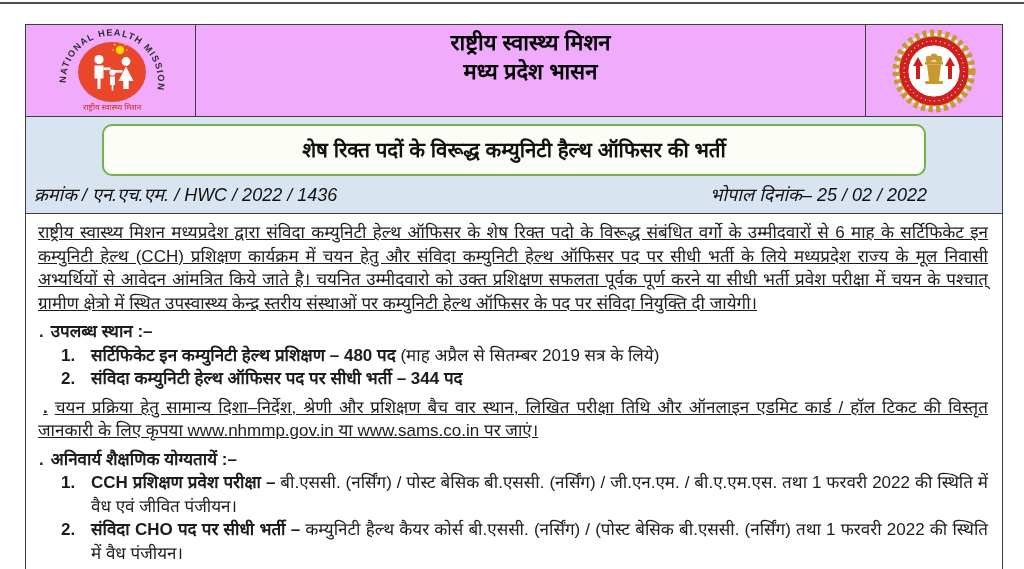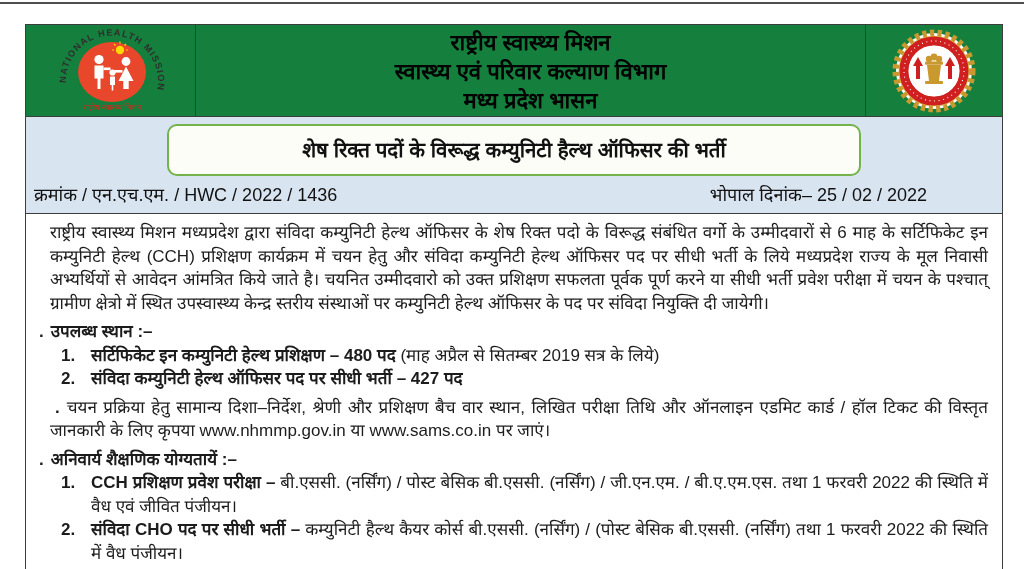--- a/index.html
+++ b/index.html
@@ -6,45 +6,45 @@
   body{
     width:1024px;height:569px;overflow:hidden;position:relative;
     background:#ffffff;color:#1b1b1b;
     font-family:"Liberation Sans","DejaVu Sans",sans-serif;
   }
   .toprule{position:absolute;top:2px;left:0;width:1024px;height:2px;background:#4d4d4d;}
   .container{position:absolute;left:25px;top:24px;width:978px;}
 
   
   .hdr{display:flex;}
-  .hcell{background:#15803d;border:1.6px solid #3d3d3d;box-sizing:border-box;}
+  .hcell{background:#f0abfc;border:1.6px solid #3d3d3d;box-sizing:border-box;}
   .logo-cell{width:170px;height:93px;border-right:none;display:flex;align-items:center;justify-content:center;}
   .title-cell{flex:1;height:93px;text-align:center;padding-top:3px;}
   .emblem-cell{width:137px;height:93px;border-left:none;display:flex;align-items:center;justify-content:center;}
   .org-line{font-weight:bold;font-size:22px;line-height:29px;color:#000;}
 
   
   .band{background:#d9e4f1;border:1.6px solid #3d3d3d;border-top:none;padding-top:6px;box-sizing:border-box;}
   .banner{
-    width:694px;margin:1px auto 3px auto;background:#fbfdf6;
+    width:824px;margin:1px auto 3px auto;background:#fbfdf6;
     border:2px solid #74b24c;border-radius:10px;
     text-align:center;font-weight:bold;font-size:20.5px;color:#111;
     padding:9px 0 11px 0;box-sizing:border-box;
   }
   .refrow{display:flex;justify-content:space-between;font-size:18px;color:#111;
-    padding:3px 75px 7px 8px;}
+    padding:3px 75px 7px 8px;font-style:italic;}
 
   
   .main{
     background:#fff;border:1.6px solid #3d3d3d;border-top:none;box-sizing:border-box;
     min-height:365px;
     padding:7px 14px 0 8px;
     font-size:17px;line-height:23.5px;text-align:justify;color:#1c1c1c;
   }
-  .para{margin:0 0 5px 16px;}
+  .para{margin:0 0 5px 4px;text-decoration:underline;}
   .blt{font-weight:bold;padding-right:7px;padding-left:5px;}
   .heading{font-weight:bold;}
   .b{font-weight:bold;}
   .li{display:flex;margin-left:27px;}
   .num{width:30px;font-weight:bold;flex:none;}
   .litext{flex:1;text-align:justify;}
   .sec{margin:0 0 5px 0;}
 </style>
 </head>
 <body>
@@ -82,21 +82,20 @@
           <path d="M80,49.5 h5 v8.5 h-1.7 v5.5 h-1.6 v-5.5 h-1.7 z"></path>
           <rect x="73.5" y="40.5" width="7" height="2.6"></rect>
           <rect x="85" y="43" width="7.5" height="2.6"></rect>
         </g>
         <text x="82" y="83" text-anchor="middle" font-size="8" fill="#d0281c">राष्ट्रीय स्वास्थ्य मिशन</text>
       </svg>
     </div>
 
     <div class="hcell title-cell">
       <div class="org-line">राष्ट्रीय स्वास्थ्य मिशन</div>
-      <div class="org-line">स्वास्थ्य एवं परिवार कल्याण विभाग</div>
       <div class="org-line">मध्य प्रदेश भासन</div>
     </div>
 
     <div class="hcell emblem-cell">
       <svg width="92" height="86" viewBox="0 0 92 86">
         <g transform="translate(46,43)">
           <circle r="38" fill="#fff" stroke="#c9992f" stroke-width="7" stroke-dasharray="4.2 3.4"></circle>
           <circle r="34.5" fill="#fff" stroke="#d8ab45" stroke-width="1.6"></circle>
           <circle r="30" fill="#fff" stroke="#cf1f1f" stroke-width="9"></circle>
           <circle r="30" fill="none" stroke="#ffffff" stroke-width="1.1" stroke-dasharray="1 3.6"></circle>
@@ -135,21 +134,21 @@
     <div class="sec">
       <div>
         <span class="blt">.</span><span class="heading">उपलब्ध स्थान :–</span>
       </div>
       <div class="li">
         <span class="num">1.</span>
         <span class="litext"><span class="b">सर्टिफिकेट इन कम्युनिटी हेल्थ प्रशिक्षण – 480 पद</span><span> (माह अप्रैल से सितम्बर 2019 सत्र के लिये)</span></span>
       </div>
       <div class="li">
         <span class="num">2.</span>
-        <span class="litext"><span class="b">संविदा कम्युनिटी हेल्थ ऑफिसर पद पर सीधी भर्ती – 427 पद</span><span></span></span>
+        <span class="litext"><span class="b">संविदा कम्युनिटी हेल्थ ऑफिसर पद पर सीधी भर्ती – 344 पद</span><span></span></span>
       </div>
     </div>
 
     <p class="para">
       <span class="blt">.</span><span>चयन प्रक्रिया हेतु सामान्य दिशा–निर्देश, श्रेणी और प्रशिक्षण बैच वार स्थान, लिखित परीक्षा तिथि और ऑनलाइन एडमिट कार्ड / हॉल टिकट की विस्तृत जानकारी के लिए कृपया </span><span>www.nhmmp.gov.in</span><span> या </span><span>www.sams.co.in</span><span> पर जाएं।</span>
     </p>
 
 
     <div class="sec">
       <div>

